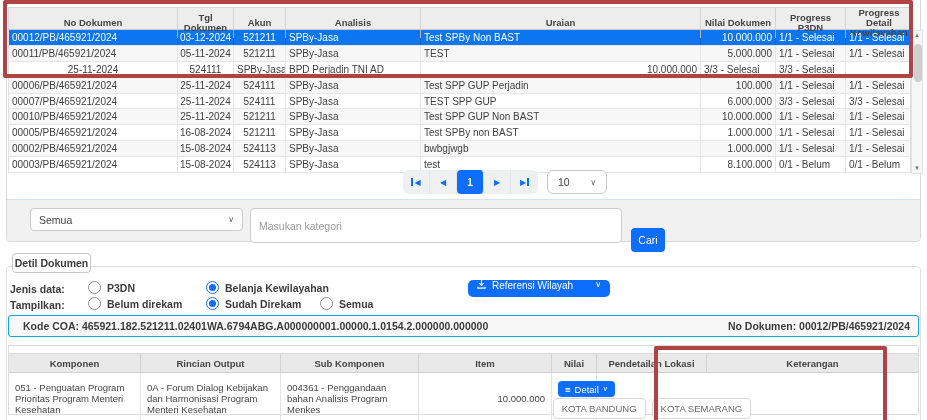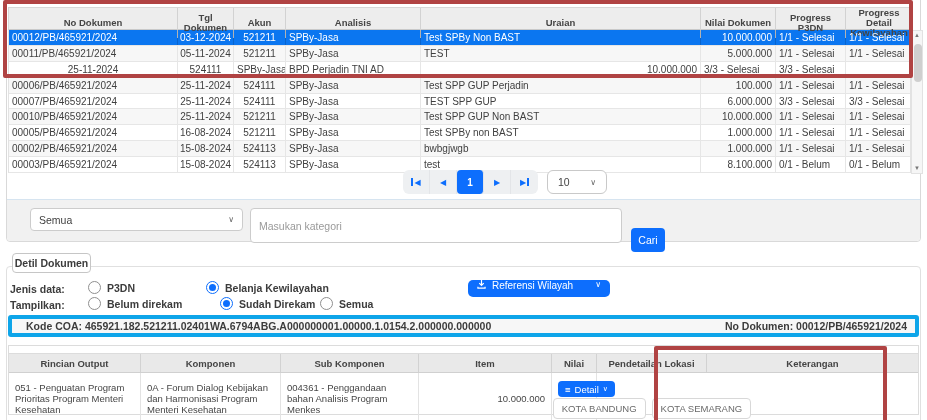--- a/index.html
+++ b/index.html
@@ -78,21 +78,21 @@
   .radio-item.checked .radio { border:1px solid #0d6efd; }
   .radio-item.checked .radio::after { content:""; width:7px; height:7px; border-radius:50%; background:#0d6efd; }
   .radio-label { font-size:10.5px; font-weight:bold; color:#3c3c3c; }
 
   .ref-btn { position:absolute; left:468px; top:280px; height:17px; display:flex; align-items:flex-start;
     gap:6px; padding:0 9px; font-size:10px; border-radius:5px; }
   .ref-btn .chev { color:#fff; margin-left:16px; }
   .dl-icon { width:9px; height:9px; display:block; }
 
   .coa-bar { position:absolute; left:8px; top:315px; width:911px; height:22px; background:#f7f7f7;
-    border:4px solid #0ea5e9; border-radius:3px; display:flex; align-items:center;
+    border:1px solid #0ea5e9; border-radius:3px; display:flex; align-items:center;
     justify-content:space-between; padding:0 8px 0 14px; }
   .coa-bar .txt { font-size:10.5px; font-weight:bold; color:#3c3c3c; white-space:nowrap; }
 
   
   .det-table { position:absolute; left:8px; top:345px; width:911px; height:70px;
     border:1px solid #dcdcdc; background:#fff; }
   .det-grid { display:grid; grid-template-columns:132px 140px 138px 133px 45px 110px 1fr; }
   .det-head { background:#e9e9e9; height:20px; margin-top:7px; border-top:1px solid #dcdcdc; border-bottom:1px solid #d0d0d0; }
   .det-head .th { font-size:9.5px; font-weight:bold; color:#454545; display:flex; align-items:center;
     justify-content:center; border-right:1px solid #d2d2d2; }
@@ -273,21 +273,21 @@
 <div class="radio-item checked" style="left:206px; top:281px;">
   <span class="radio"></span>
   <span class="radio-label">Belanja Kewilayahan</span>
 </div>
 
 <div class="form-label" style="left:10px; top:299px;">Tampilkan:</div>
 <div class="radio-item" style="left:88px; top:297px;">
   <span class="radio"></span>
   <span class="radio-label">Belum direkam</span>
 </div>
-<div class="radio-item checked" style="left:220px; top:297px;">
+<div class="radio-item checked" style="left:206px; top:297px;">
   <span class="radio"></span>
   <span class="radio-label">Sudah Direkam</span>
 </div>
 <div class="radio-item" style="left:320px; top:297px;">
   <span class="radio"></span>
   <span class="radio-label">Semua</span>
 </div>
 
 <button class="btn-blue ref-btn">
   <svg class="dl-icon" viewBox="0 0 10 10">
@@ -300,22 +300,22 @@
 
 <div class="coa-bar">
   <div class="txt"><span>Kode COA:</span>
     <span>465921.182.521211.02401WA.6794ABG.A000000001.00000.1.0154.2.000000.000000</span></div>
   <div class="txt"><span>No Dokumen:</span>
     <span>00012/PB/465921/2024</span></div>
 </div>
 
 <div class="det-table">
   <div class="det-head det-grid">
+    <div class="th">Komponen</div>
     <div class="th">Rincian Output</div>
-    <div class="th">Komponen</div>
     <div class="th">Sub Komponen</div>
     <div class="th">Item</div>
     <div class="th">Nilai</div>
     <div class="th">Pendetailan Lokasi</div>
     <div class="th">Keterangan</div>
   </div>
   <div class="det-row det-grid">
     <div class="td">051 - Penguatan Program Prioritas Program Menteri Kesehatan</div>
     <div class="td">0A - Forum Dialog Kebijakan dan Harmonisasi Program Menteri Kesehatan</div>
     <div class="td">004361 - Penggandaan bahan Analisis Program Menkes</div>

